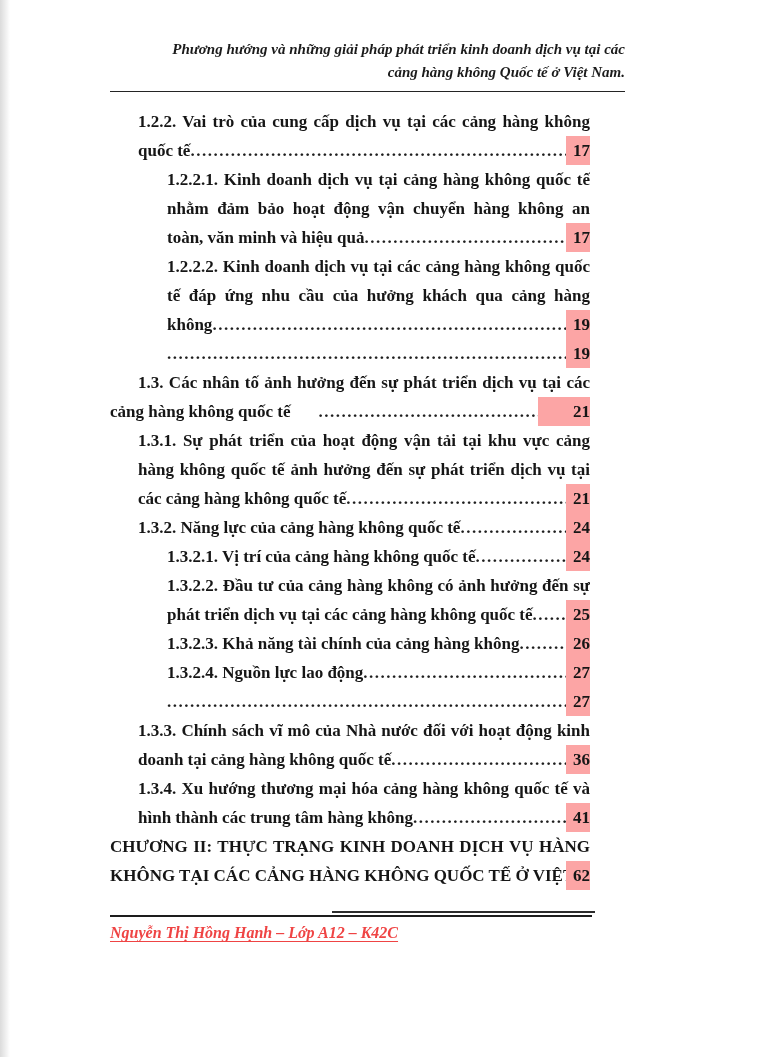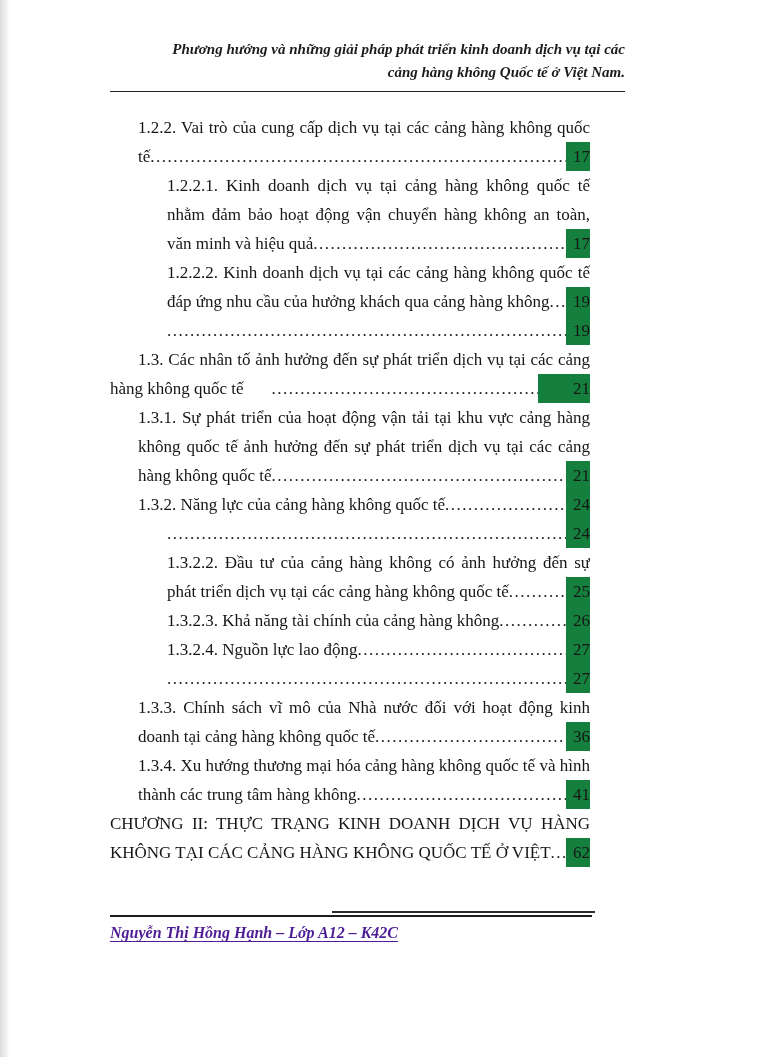--- a/index.html
+++ b/index.html
@@ -22,49 +22,49 @@
   }
   
   .doc-header{
     margin-left:auto;width:515px;text-align:right;
     font-style:italic;font-weight:bold;font-size:15px;line-height:23px;
     padding-bottom:7px;border-bottom:1.8px solid #242424;color:#1b1b1b;
   }
   .doc-header span{display:block;}
   
   .toc{
-    margin-top:21px;font-size:17px;line-height:29px;text-align:justify;
+    margin-top:15px;font-size:17px;line-height:29px;text-align:justify;font-weight:bold;
   }
   .entry{
     position:relative;overflow:hidden;margin:0;
   }
   .entry.l0i{text-indent:28px;}
   .entry.l1{margin-left:28px;}
   .entry.l2{margin-left:57px;}
   .leader{
     display:inline-block;width:0;white-space:nowrap;overflow:visible;
     letter-spacing:1.5px;color:#1e1e1e;
   }
   .leader::after{
     content:" ..........................................................................................................................................";
   }
   .pg{
-    position:absolute;right:0;bottom:0;background:#15803d;padding-left:7px;
+    position:absolute;right:0;bottom:0;background:#fca5a5;padding-left:7px;
   }
   
   .doc-footer{
     position:absolute;left:110px;right:38px;top:915px;
     border-top:2.5px solid #1d1d1d;padding-top:7px;
   }
   .doc-footer::before{ 
     content:"";position:absolute;top:-6px;left:46%;right:-3px;height:2px;
     background:#2c2c2c;
   }
   .doc-footer .author{
-    font-weight:bold;font-style:italic;font-size:16px;color:#4c1d95;
+    font-weight:bold;font-style:italic;font-size:16px;color:#ef4444;
     text-decoration:underline;text-underline-offset:3px;
   }
 </style>
 </head>
 <body>
 
 <div class="page">
   <div class="content">
 
     <div class="doc-header">
@@ -73,21 +73,21 @@
     </div>
 
     <div class="toc">
         <div class="entry l1"><span class="t">1.2.2. Vai trò của cung cấp dịch vụ tại các cảng hàng không quốc tế</span><span class="leader"></span><span class="pg">17</span></div>
         <div class="entry l2"><span class="t">1.2.2.1. Kinh doanh dịch vụ tại cảng hàng không quốc tế nhằm đảm bảo hoạt động vận chuyển hàng không an toàn, văn minh và hiệu quả</span><span class="leader"></span><span class="pg">17</span></div>
         <div class="entry l2"><span class="t">1.2.2.2. Kinh doanh dịch vụ tại các cảng hàng không quốc tế đáp ứng nhu cầu của hưởng khách qua cảng hàng không</span><span class="leader"></span><span class="pg">19</span></div>
         <div class="entry l2"><span class="leader"></span><span class="pg">19</span></div>
         <div class="entry l0i"><span class="t">1.3. Các nhân tố ảnh hưởng đến sự phát triển dịch vụ tại các cảng hàng không quốc tế</span><span class="leader"></span><span class="pg">21</span></div>
         <div class="entry l1"><span class="t">1.3.1. Sự phát triển của hoạt động vận tải tại khu vực cảng hàng không quốc tế ảnh hưởng đến sự phát triển dịch vụ tại các cảng hàng không quốc tế</span><span class="leader"></span><span class="pg">21</span></div>
         <div class="entry l1"><span class="t">1.3.2. Năng lực của cảng hàng không quốc tế</span><span class="leader"></span><span class="pg">24</span></div>
-        <div class="entry l2"><span class="leader"></span><span class="pg">24</span></div>
+        <div class="entry l2"><span class="t">1.3.2.1. Vị trí của cảng hàng không quốc tế</span><span class="leader"></span><span class="pg">24</span></div>
         <div class="entry l2"><span class="t">1.3.2.2. Đầu tư của cảng hàng không có ảnh hưởng đến sự phát triển dịch vụ tại các cảng hàng không quốc tế</span><span class="leader"></span><span class="pg">25</span></div>
         <div class="entry l2"><span class="t">1.3.2.3. Khả năng tài chính của cảng hàng không</span><span class="leader"></span><span class="pg">26</span></div>
         <div class="entry l2"><span class="t">1.3.2.4. Nguồn lực lao động</span><span class="leader"></span><span class="pg">27</span></div>
         <div class="entry l2"><span class="leader"></span><span class="pg">27</span></div>
         <div class="entry l1"><span class="t">1.3.3. Chính sách vĩ mô của Nhà nước đối với hoạt động kinh doanh tại cảng hàng không quốc tế</span><span class="leader"></span><span class="pg">36</span></div>
         <div class="entry l1"><span class="t">1.3.4. Xu hướng thương mại hóa cảng hàng không quốc tế và hình thành các trung tâm hàng không</span><span class="leader"></span><span class="pg">41</span></div>
         <div class="entry l0"><span class="t">CHƯƠNG II: THỰC TRẠNG KINH DOANH DỊCH VỤ HÀNG KHÔNG TẠI CÁC CẢNG HÀNG KHÔNG QUỐC TẾ Ở VIỆT</span><span class="leader"></span><span class="pg">62</span></div>
       </div>
 
   </div>

